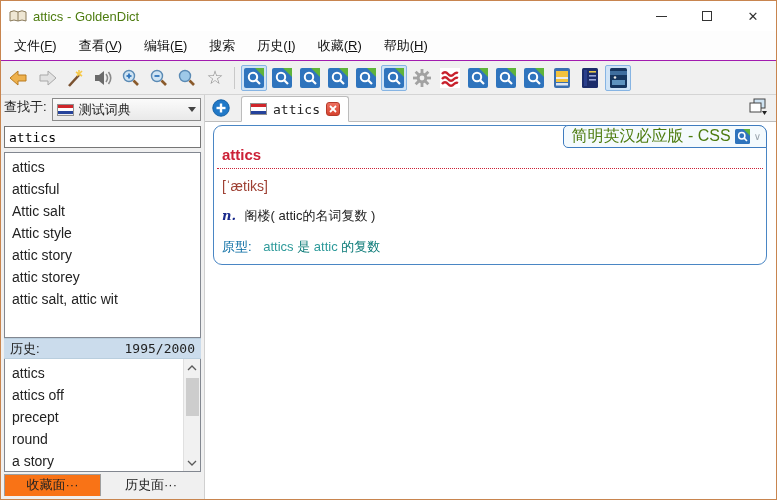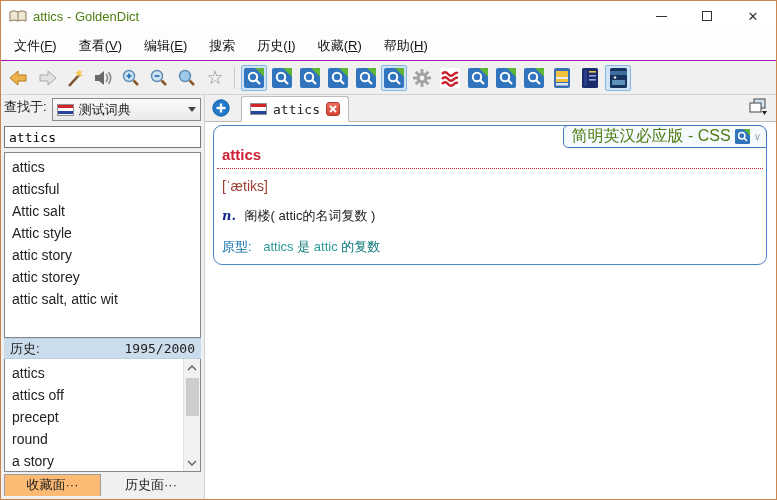--- a/index.html
+++ b/index.html
@@ -52,21 +52,21 @@
   .hist-header { height: 21px; flex: none; background: #cbdcec; display: flex; align-items: center; justify-content: space-between; padding: 0 6px; font-size: 13px; border-top: 1px solid #b9cede; border-bottom: 1px solid #b9cede; }
   .hist-count { font-family: "DejaVu Sans Mono", monospace; font-size: 13px; }
   .hist-list { flex: 1; border: 1px solid #828790; border-top: none; background: #fff; position: relative; overflow: hidden; min-height: 0; }
   .hist-list ul { margin-right: 18px; }
   .vscroll { position: absolute; top: 0; right: 0; bottom: 0; width: 17px; background: #f1f1f1; border-left: 1px solid #e0e0e0; display: flex; flex-direction: column; align-items: center; }
   .scroll-arrow { width: 17px; height: 17px; display: flex; align-items: center; justify-content: center; color: #5a5a5a; }
   .scroll-thumb { width: 13px; height: 38px; background: #cdcdcd; margin-top: 2px; }
   .scroll-spacer { flex: 1; }
   .panel-tabs { height: 24px; flex: none; display: flex; align-items: flex-end; padding-top: 2px; }
   .panel-tab { font-size: 13px; text-align: center; }
-  .panel-tab.active { width: 97px; height: 22px; line-height: 20px; background: #fdba74; border: 1px solid #9e9e9e; border-bottom: none; }
+  .panel-tab.active { width: 97px; height: 22px; line-height: 20px; background: #f97316; border: 1px solid #9e9e9e; border-bottom: none; }
   .panel-tab.plain { width: 100px; height: 22px; line-height: 22px; }
 
   
   .mainpane { flex: 1; display: flex; flex-direction: column; min-width: 0; }
   .tabbar { height: 27px; flex: none; background: #f0f0f0; border-bottom: 1px solid #bcbcbc; display: flex; align-items: flex-end; padding-left: 4px; }
   .addtab { width: 24px; height: 23px; display: flex; align-items: center; justify-content: center; margin-bottom: 2px; }
   .tab { height: 26px; margin-left: 8px; margin-bottom: -1px; background: #ffffff; border: 1px solid #bcbcbc; border-bottom: 1px solid #ffffff; border-radius: 3px 3px 0 0; display: flex; align-items: center; gap: 6px; padding: 0 8px; }
   .tab-label { font-family: "DejaVu Sans Mono", monospace; font-size: 13px; }
   .tab-close { width: 14px; height: 14px; border-radius: 3px; background: linear-gradient(#ee6f5f,#d6432f); border: 1px solid #b53a2a; display: flex; align-items: center; justify-content: center; }
   .cascade-btn { margin-left: auto; margin-right: 6px; margin-bottom: 3px; width: 24px; height: 22px; display: flex; align-items: center; justify-content: center; }

